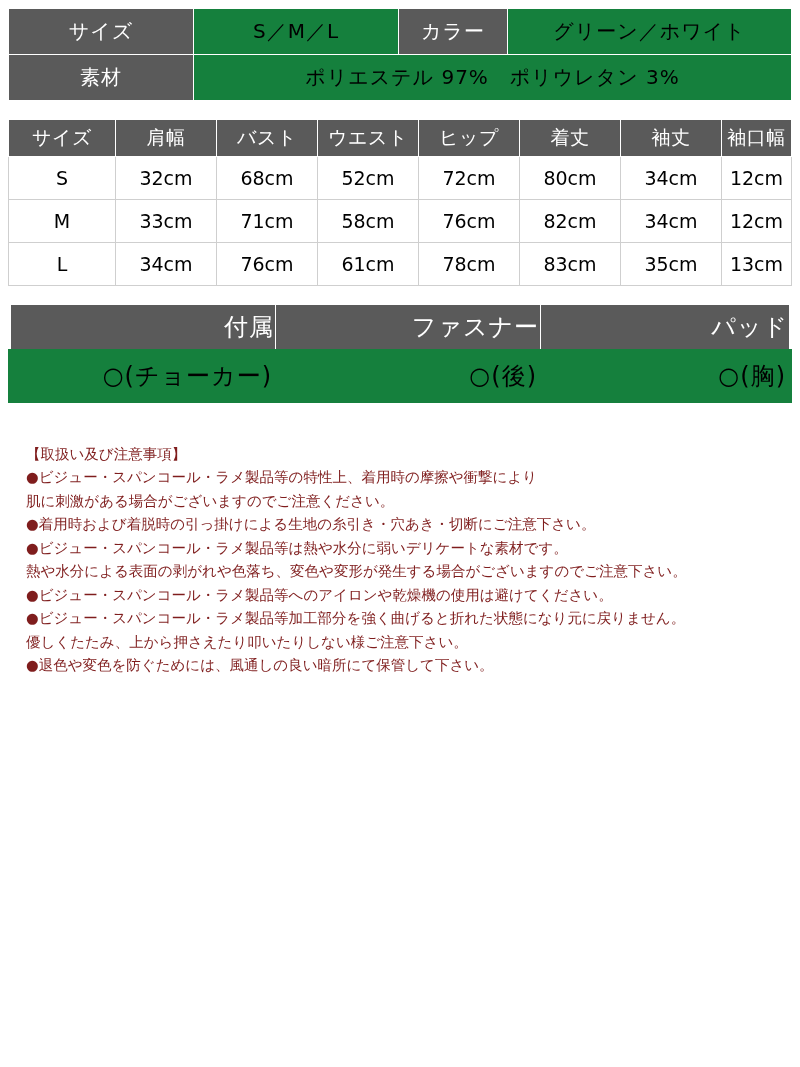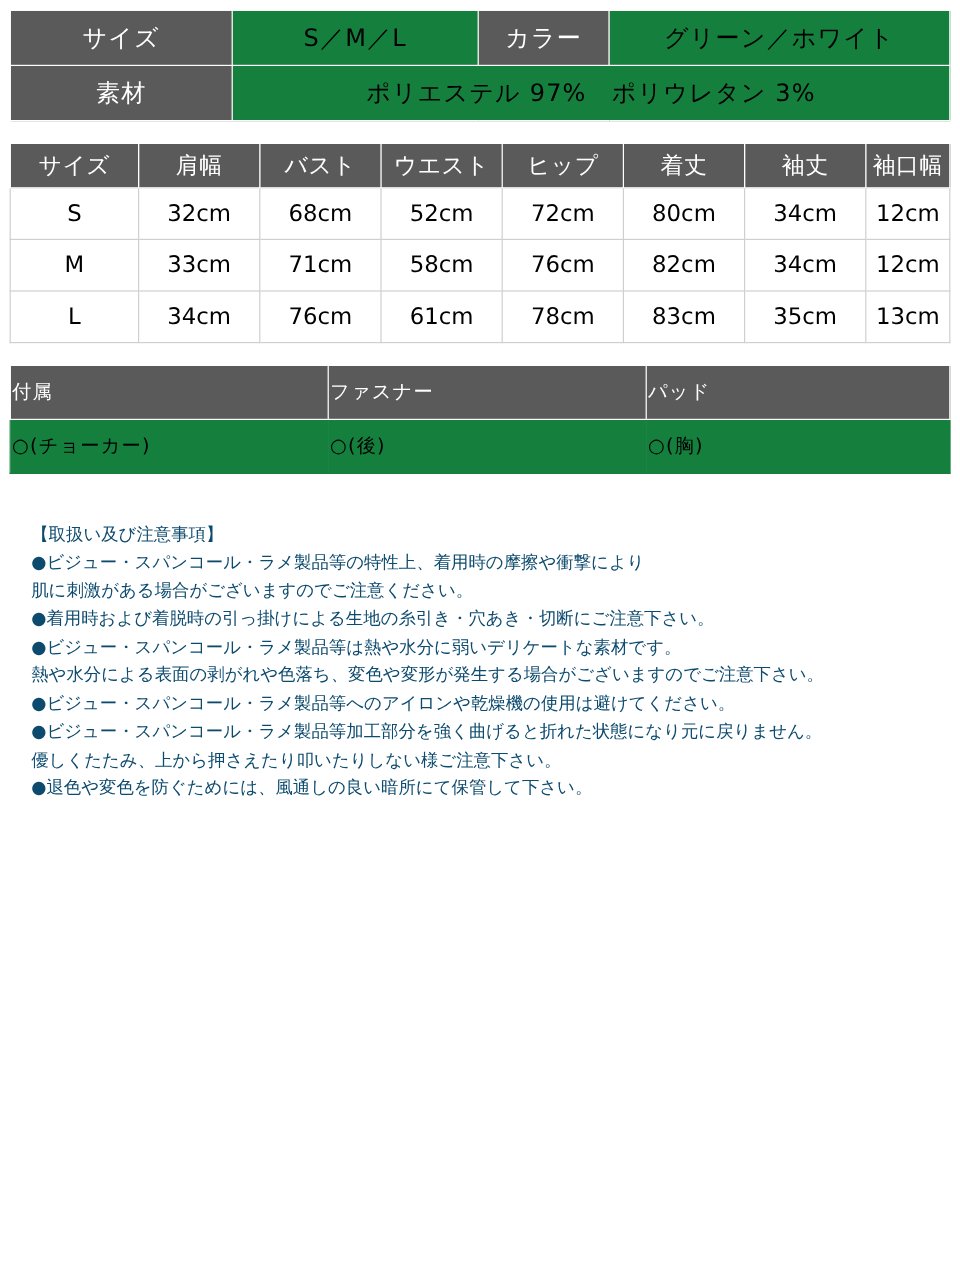--- a/index.html
+++ b/index.html
@@ -77,38 +77,38 @@
     border-top: 1px solid #cfcfcf;
   }
 
   
   .attr-table {
     border-collapse: collapse;
     width: 784px;
     table-layout: fixed;
   }
   .attr-table td {
-    text-align: left;
+    text-align: right;
     vertical-align: middle;
-    font-size: 16px;
+    font-size: 24px;
     height: 42px;
     border: 1px solid #ffffff;
     letter-spacing: 1px;
   }
   .attr-table td.val {
-    border: 1px solid #15803d;
+    border: 5px solid #15803d;
     margin-top: 16px;
   }
 
   .notes {
     margin-top: 40px;
     padding-left: 18px;
     font-size: 14.5px;
     line-height: 1.62;
-    color: #0c4a6e;
+    color: #7f1d1d;
   }
   .notes .line { white-space: nowrap; }
 </style>
 </head>
 <body>
 
 <div class="page">
 
   <table class="spec-table">
     <tbody>

